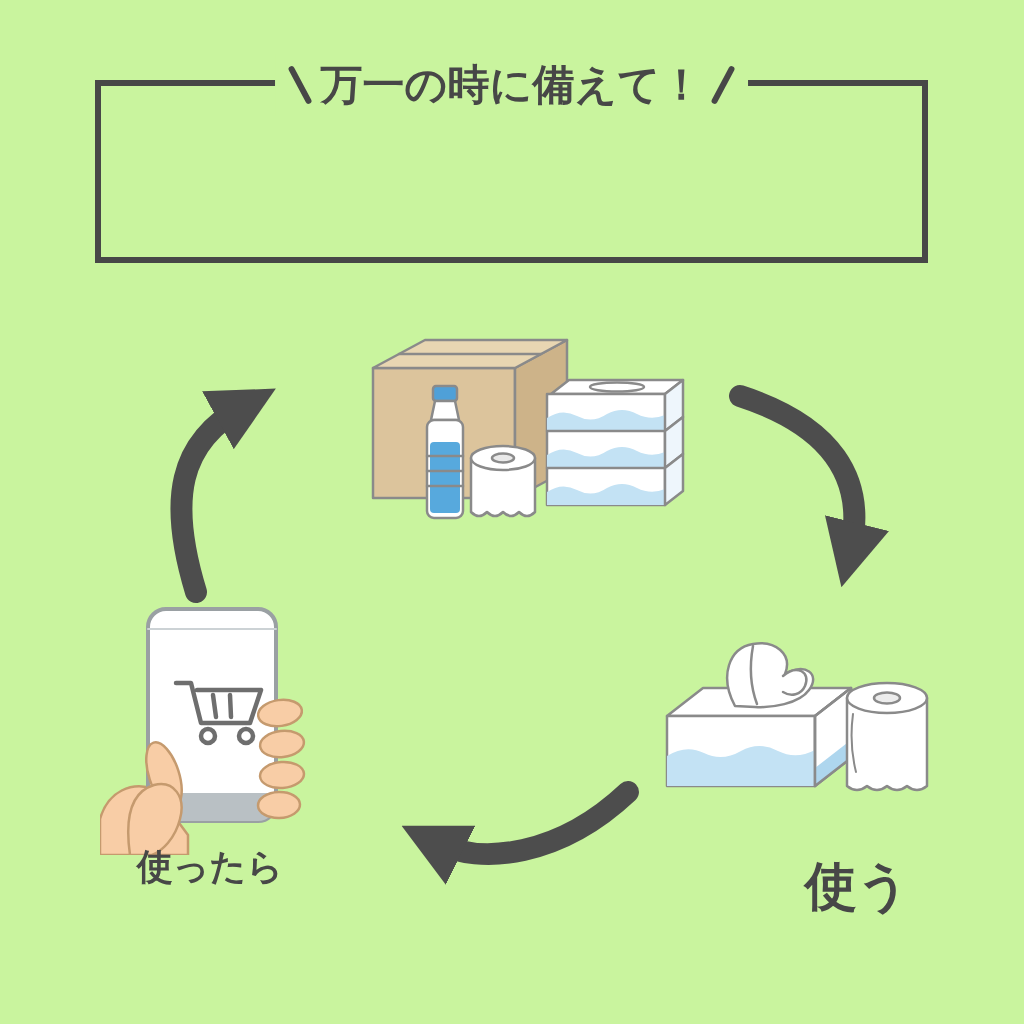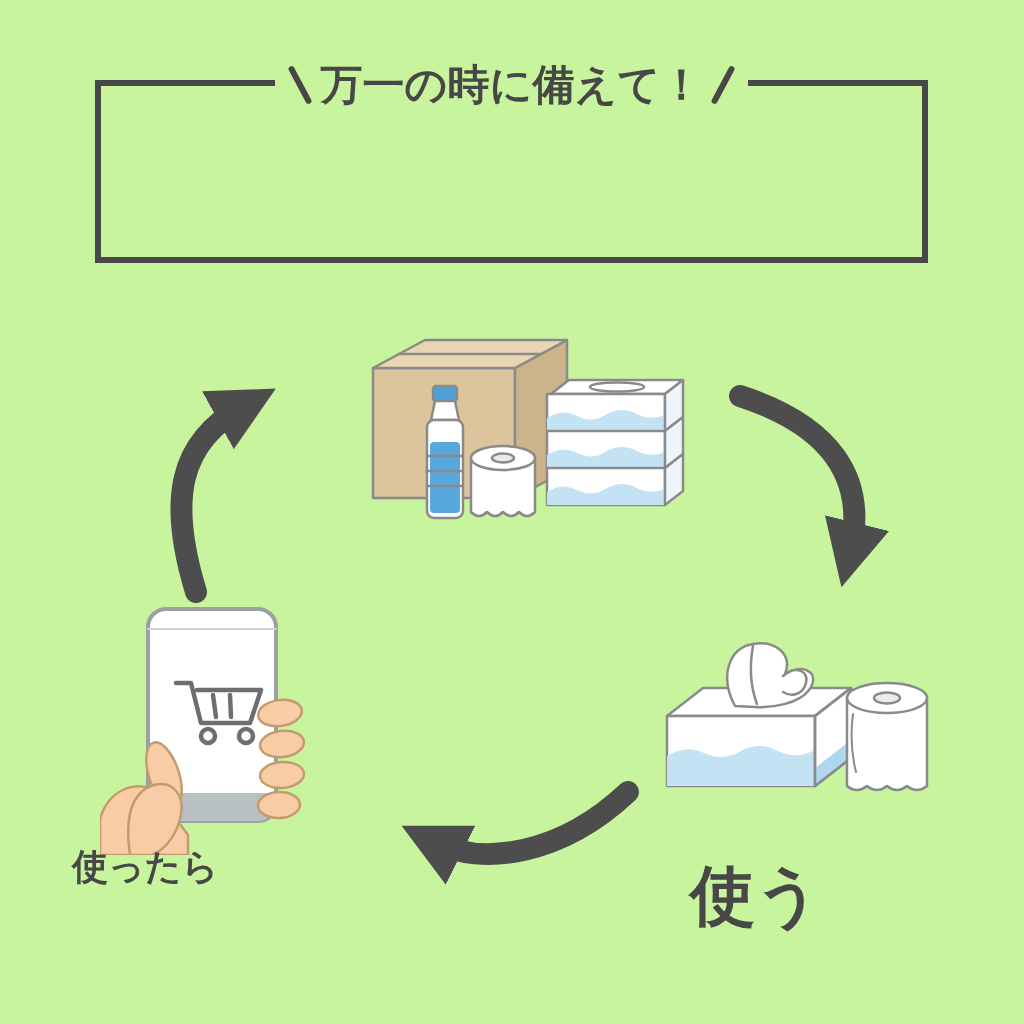--- a/index.html
+++ b/index.html
@@ -41,25 +41,25 @@
   .slash{width:6px;height:42px;background:var(--ink);border-radius:3px;}
   .slash-left{transform:rotate(-28deg);}
   .slash-right{transform:rotate(28deg);}
   
   .illus{position:absolute;}
   .illus-stock{left:345px;top:290px;width:340px;height:250px;}
   .illus-use{left:655px;top:628px;width:300px;height:210px;}
   .illus-buy{left:100px;top:595px;width:220px;height:260px;}
   
   .label-use{
-    position:absolute;left:690px;top:852px;width:220px;text-align:left;
-    font-size:65px;font-weight:700;
+    position:absolute;left:690px;top:852px;width:220px;text-align:right;
+    font-size:52px;font-weight:700;
   }
   .label-buy{
-    position:absolute;left:72px;top:846px;width:260px;
+    position:absolute;left:80px;top:846px;width:260px;text-align:center;
     font-weight:700;line-height:1.15;
   }
   .label-buy .line1{font-size:36px;}
   .label-buy .line2{font-size:52px;}
   
   .arrows{position:absolute;left:0;top:0;width:1024px;height:1024px;pointer-events:none;}
 </style>
 </head>
 <body>
 

